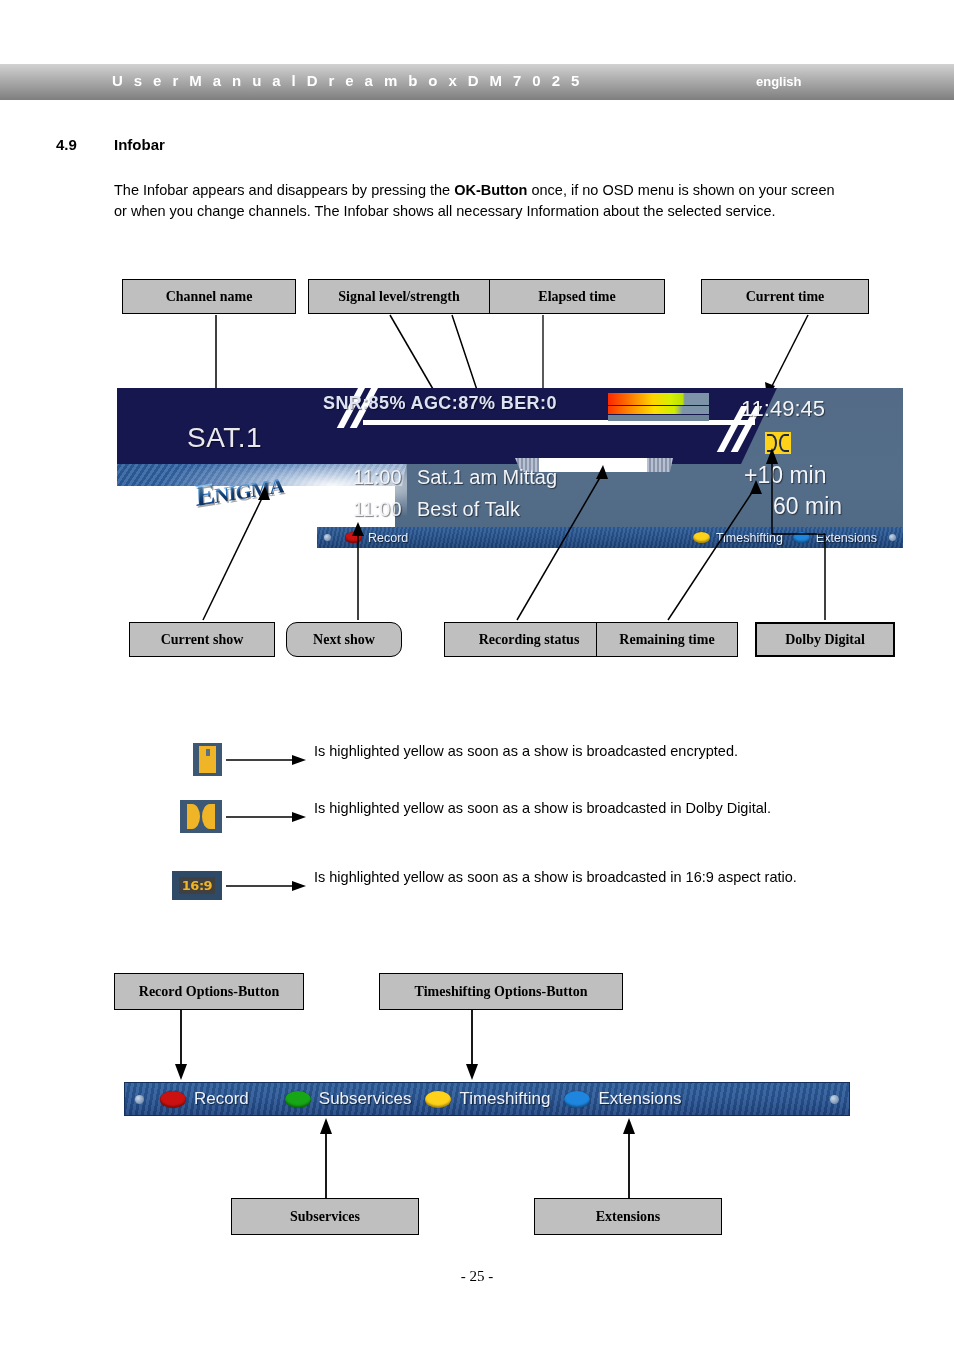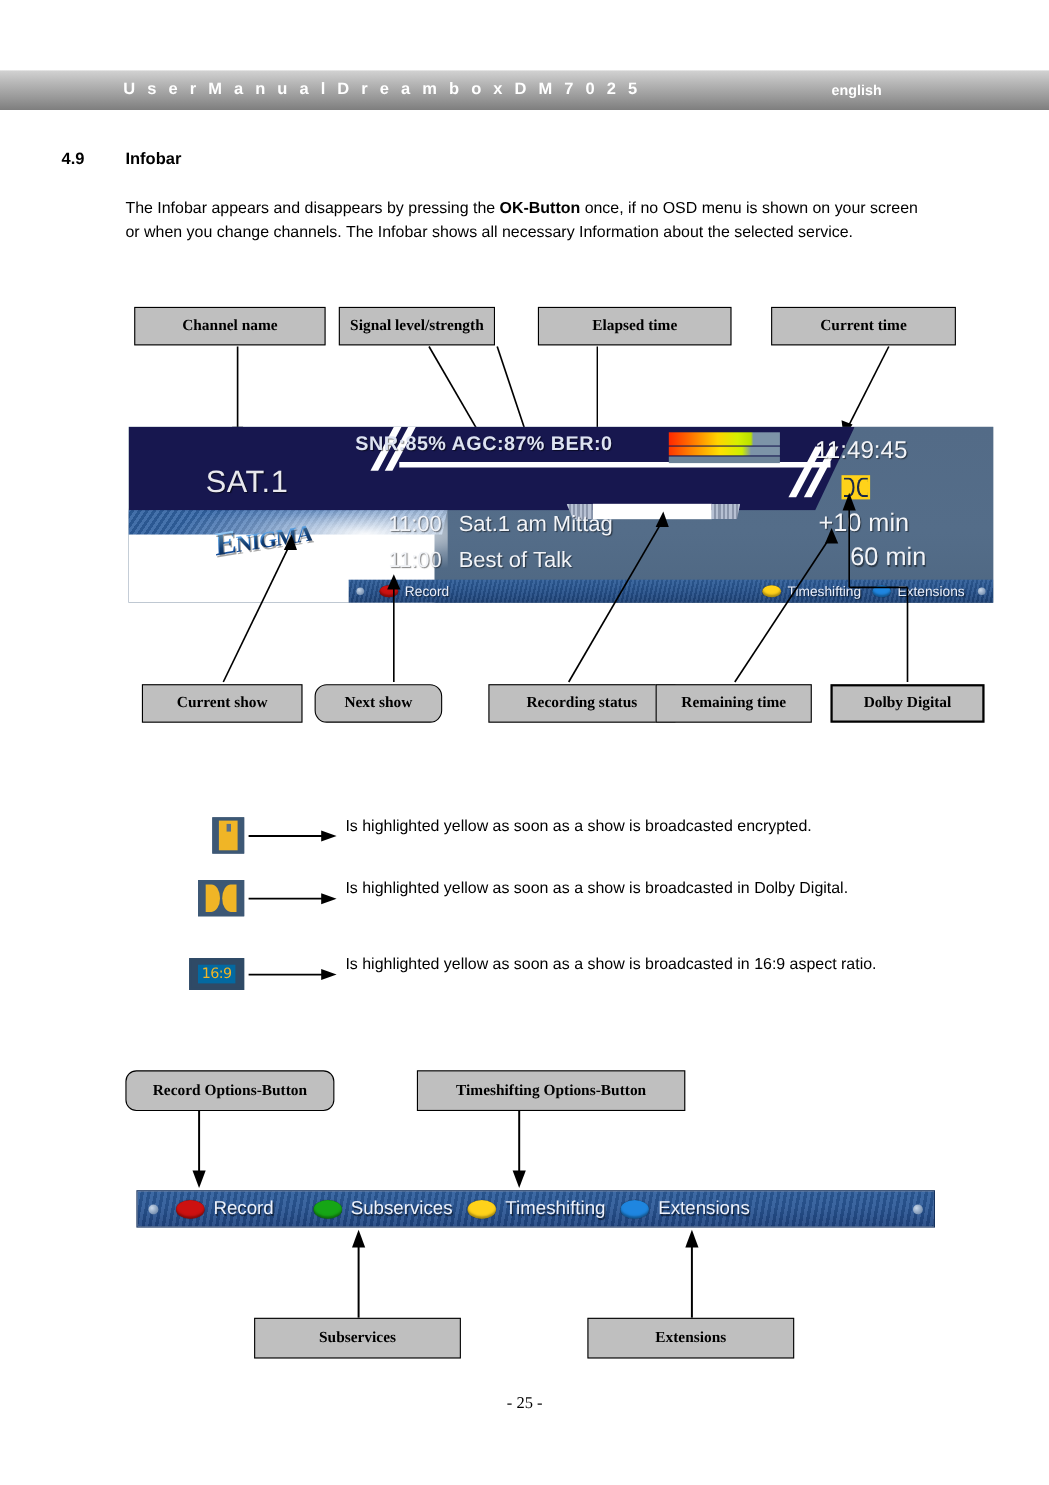--- a/index.html
+++ b/index.html
@@ -274,21 +274,21 @@
   .icon-crypt-inner span {
     display: block; width: 4px; height: 7px; background: #5a6f86; margin-top: 3px;
   }
   .icon-dd-inner { display: flex; gap: 2px; }
   .icon-dd-inner i {
     display: block; width: 13px; height: 25px; background: #f0b526;
   }
   .icon-dd-inner i:first-child { border-radius: 0 60% 60% 0 / 0 50% 50% 0; }
   .icon-dd-inner i:last-child  { border-radius: 60% 0 0 60% / 50% 0 0 50%; }
   .icon-169-inner {
-    background: #0369a1; color: #f0b526; font-weight: normal; font-size: 13px;
+    background: #404040; color: #f0b526; font-weight: bold; font-size: 13px;
     padding: 1px 3px; letter-spacing: -.5px; font-family: "DejaVu Sans", sans-serif;
   }
 
   
   .dd-badge {
     display: inline-flex; gap: 2px; padding: 2px;
     background: #ffd21a;
   }
   .dd-badge i {
     display: block; width: 8px; height: 14px; background: #ffd21a;
@@ -335,21 +335,21 @@
   <div class="header-title">U s e r   M a n u a l   D r e a m b o x   D M 7 0 2 5</div>
   <div class="header-lang">english</div>
 </div>
 
 <div class="sec-num">4.9</div>
 <div class="sec-title">Infobar</div>
 
 <div class="intro"><span>The Infobar appears and disappears by pressing the </span><b>OK-Button</b><span> once, if no OSD menu is shown on your screen or when you change channels. The Infobar shows all necessary Information about the selected service.</span></div>
 
 <div class="lbl" style="left:122px; top:279px; width:174px; height:35px;">Channel name</div>
-<div class="lbl" style="left:308px; top:279px; width:142px; height:35px;">Signal level/strength</div>
+<div class="lbl" style="left:308px; top:279px; width:182px; height:35px;">Signal level/strength</div>
 <div class="lbl" style="left:489px; top:279px; width:176px; height:35px;">Elapsed time</div>
 <div class="lbl" style="left:701px; top:279px; width:168px; height:35px;">Current time</div>
 
 <svg class="leader" style="left:0; top:300px; width:954px; height:120px;">
 
   <line x1="216" y1="15" x2="216" y2="90" stroke="#000" stroke-width="1.5"></line>
   <polygon points="216,104 211,88 221,88" fill="#000"></polygon>
 
   <line x1="390" y1="15" x2="437" y2="96" stroke="#000" stroke-width="1.5"></line>
   <polygon points="442,107 430,95 439,90" fill="#000"></polygon>
@@ -473,21 +473,21 @@
 
 <div class="icon-box" style="left:172px; top:871px; width:50px; height:29px; border-color:#2f4a66; background:#2f4a66;">
   <span class="icon-169-inner">16:9</span>
 </div>
 <svg class="leader" style="left:226px; top:878px; width:86px; height:16px;">
   <line x1="0" y1="8" x2="68" y2="8" stroke="#000" stroke-width="1.6"></line>
   <polygon points="80,8 66,3 66,13" fill="#000"></polygon>
 </svg>
 <div class="legend-text" style="left:314px; top:867px;">Is highlighted yellow as soon as a show is broadcasted in 16:9 aspect ratio.</div>
 
-<div class="lbl" style="left:114px; top:973px; width:190px; height:37px;border-radius:10px;">Record Options-Button</div>
+<div class="lbl" style="left:114px; top:973px; width:190px; height:37px;">Record Options-Button</div>
 <div class="lbl" style="left:379px; top:973px; width:244px; height:37px;">Timeshifting Options-Button</div>
 
 <svg class="leader" style="left:0; top:1010px; width:954px; height:76px;">
   <line x1="181" y1="0" x2="181" y2="56" stroke="#000" stroke-width="1.8"></line>
   <polygon points="181,70 175,54 187,54" fill="#000"></polygon>
   <line x1="472" y1="0" x2="472" y2="56" stroke="#000" stroke-width="1.8"></line>
   <polygon points="472,70 466,54 478,54" fill="#000"></polygon>
 </svg>
 
 <div class="buttonbar">

